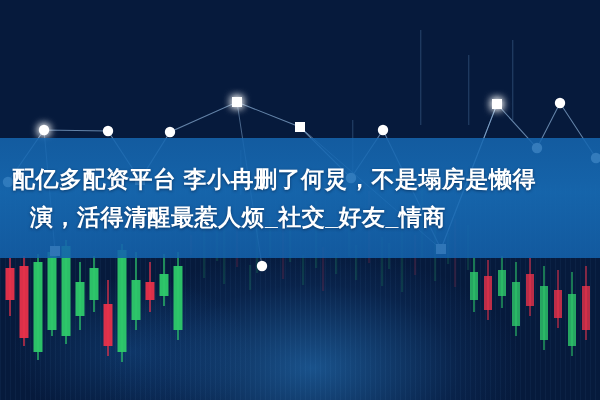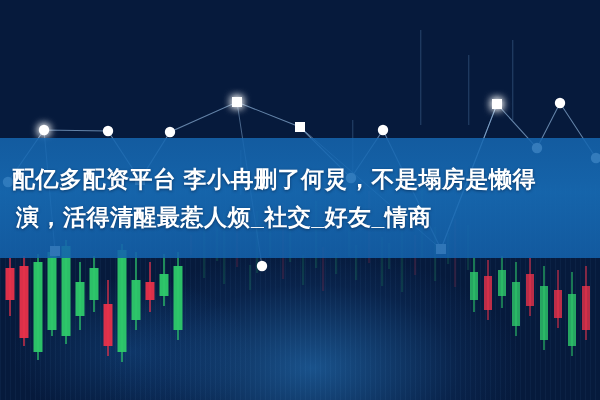--- a/index.html
+++ b/index.html
@@ -71,21 +71,21 @@
   .headline .line {
     color:#ffffff;
     font-weight:bold;
     font-size:23px;
     line-height:34px;
     letter-spacing:0.5px;
     white-space:nowrap;
     text-shadow:0 1px 3px rgba(0,20,50,0.55);
   }
   .headline .line-1 { align-self:flex-start; margin-left:6px; }
-  .headline .line-2 { align-self:flex-start; margin-left:10px; }
+  .headline .line-2 { align-self:flex-start; margin-left:24px; }
 </style>
 </head>
 <body>
 
 <div id="banner">
 
   <div class="bg-base"></div>
   <div class="bg-glow"></div>
   <div class="scanlines"></div>
 

